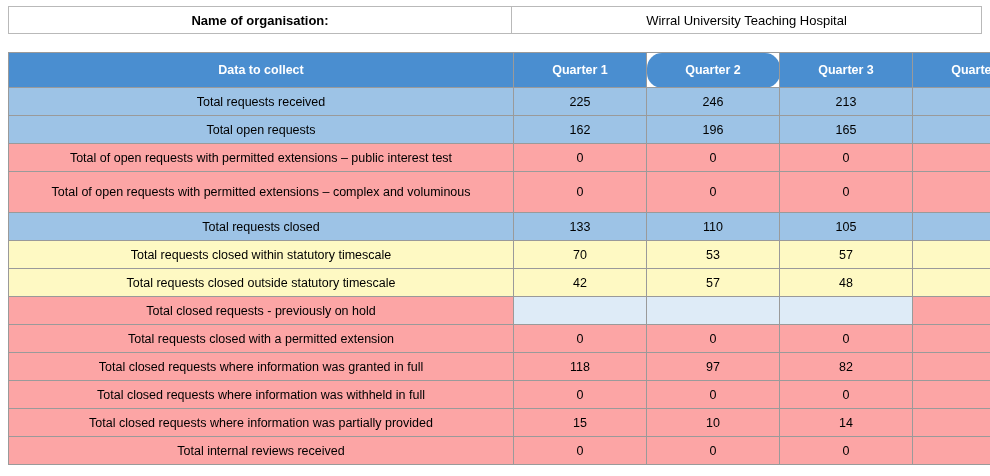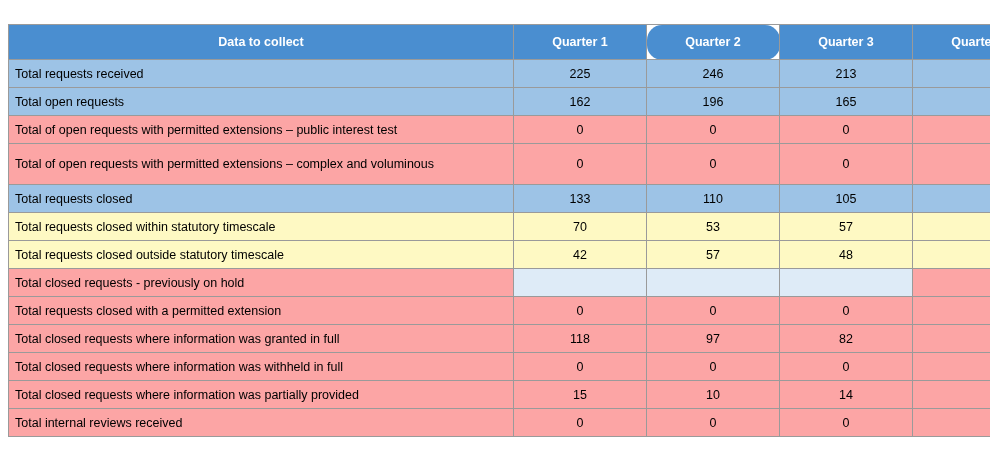--- a/index.html
+++ b/index.html
@@ -81,21 +81,21 @@
   }
   thead th.q {
     width: 120px;
   }
   thead th.q.emph {
     font-weight: bold;
     border-radius: 15px;
   }
 
   td.row-label {
-    text-align: left;
+    text-align: center;
   }
   td.val {
     text-align: center;
   }
 
   
   tr.shade-strong td {
     background: #9dc3e6;
   }
   tr.shade-light td {
@@ -114,20 +114,24 @@
     height: 23px;
   }
 </style>
 </head>
 <body>
 
 <div class="page">
 
   <table class="header-table">
     <tbody>
+      <tr>
+        <td class="hdr-label">Name of organisation:</td>
+        <td class="hdr-value">Wirral University Teaching Hospital</td>
+      </tr>
     </tbody>
   </table>
 
   <div class="gap"></div>
 
   <table class="data-table">
     <thead>
       <tr>
         <th class="col-label">Data to collect</th>
         <th class="q">Quarter 1</th>

